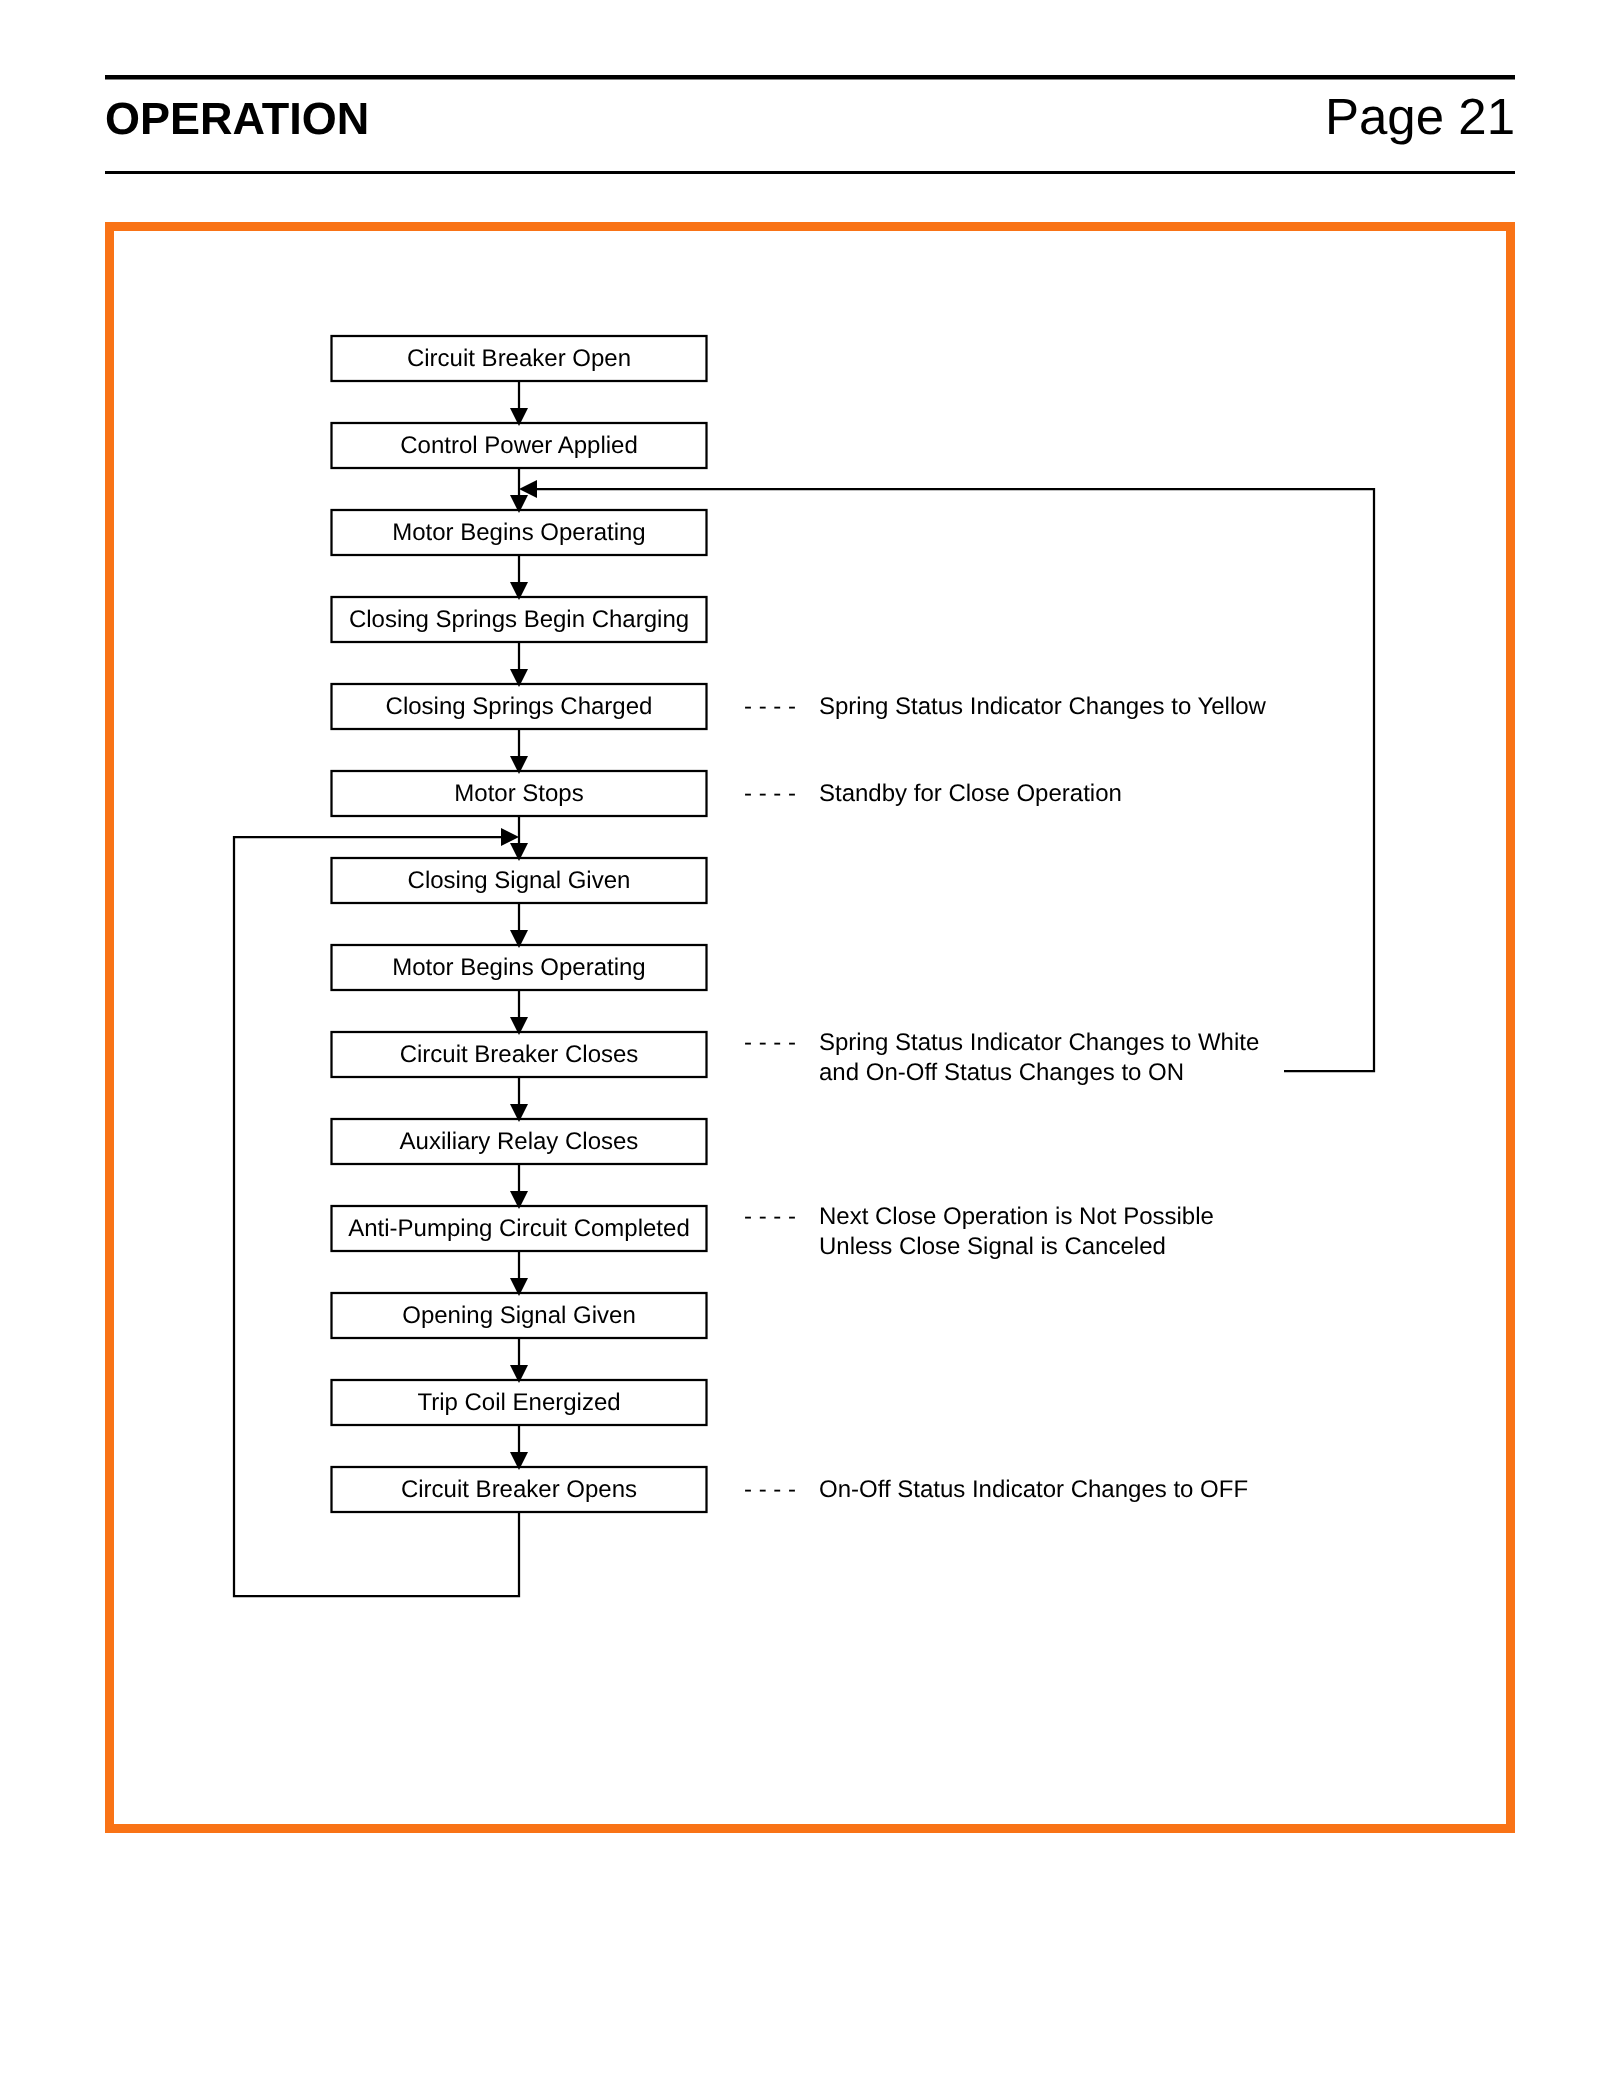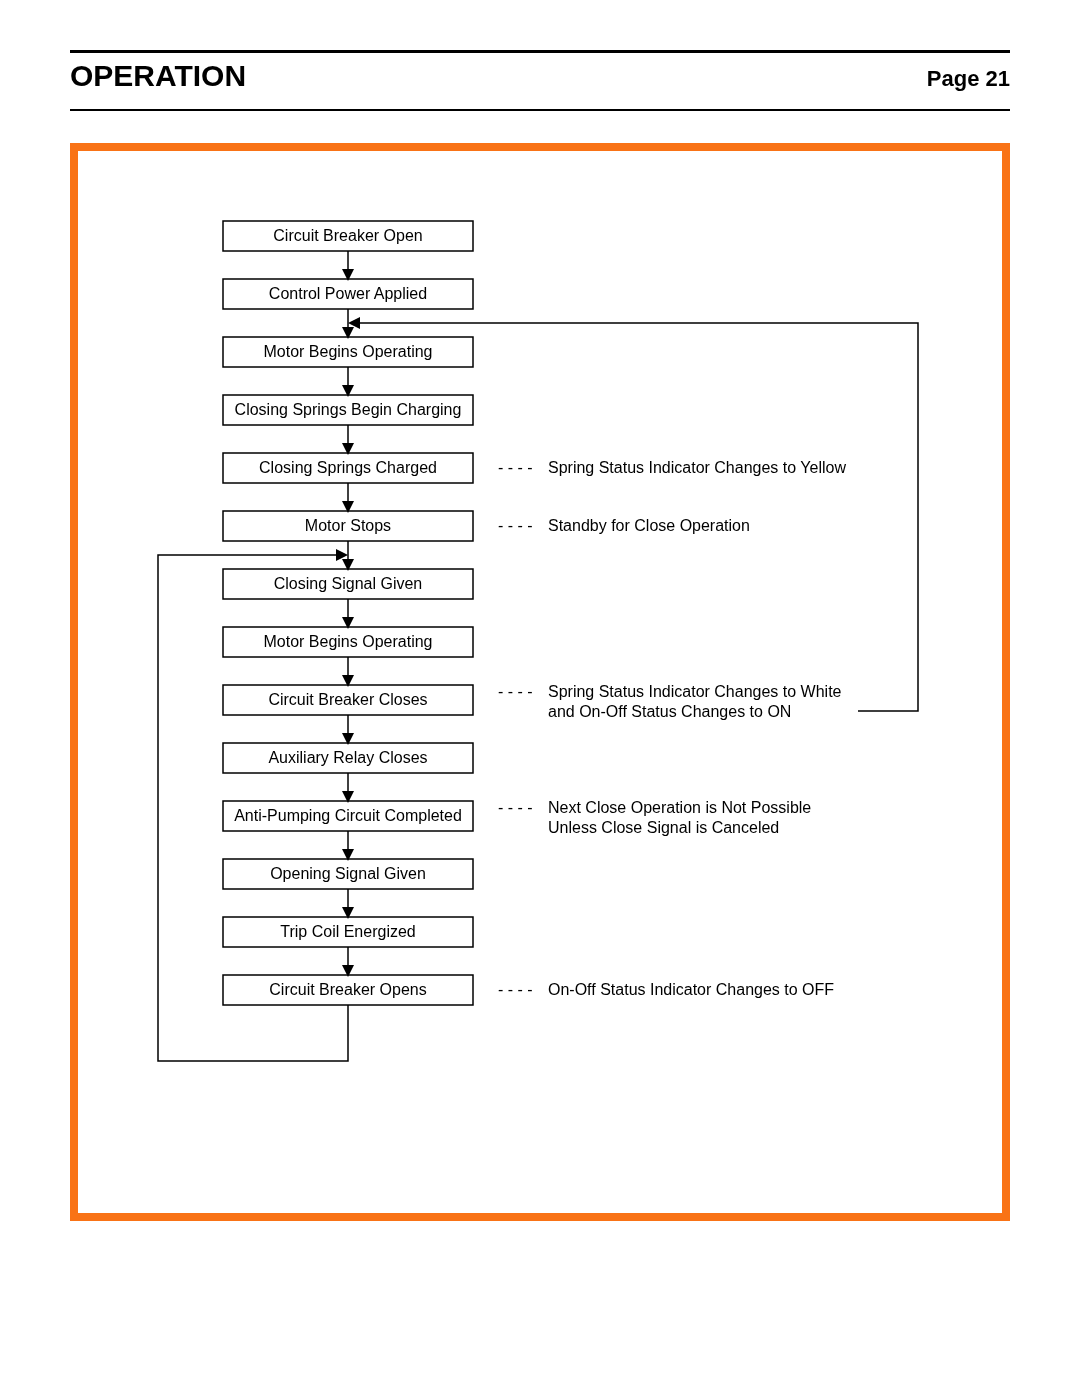--- a/index.html
+++ b/index.html
@@ -26,25 +26,25 @@
     justify-content: space-between;
     align-items: baseline;
     padding: 6px 0 16px 0;
   }
   .header-bar h1 {
     margin: 0;
     font-size: 30px;
     font-weight: bold;
   }
   .header-bar .pg {
-    font-size: 22px;
-    font-weight: bold;
+    font-size: 34px;
+    font-weight: normal;
   }
   .figure-frame {
-    border: 8px solid #f97316;
+    border: 6px solid #f97316;
     margin-top: 32px;
     padding: 60px 20px 32px 20px;
     position: relative;
     height: 970px;
   }
   .caption {
     font-weight: bold;
     font-size: 17px;
     margin-top: 10px;
     line-height: 1.35;

